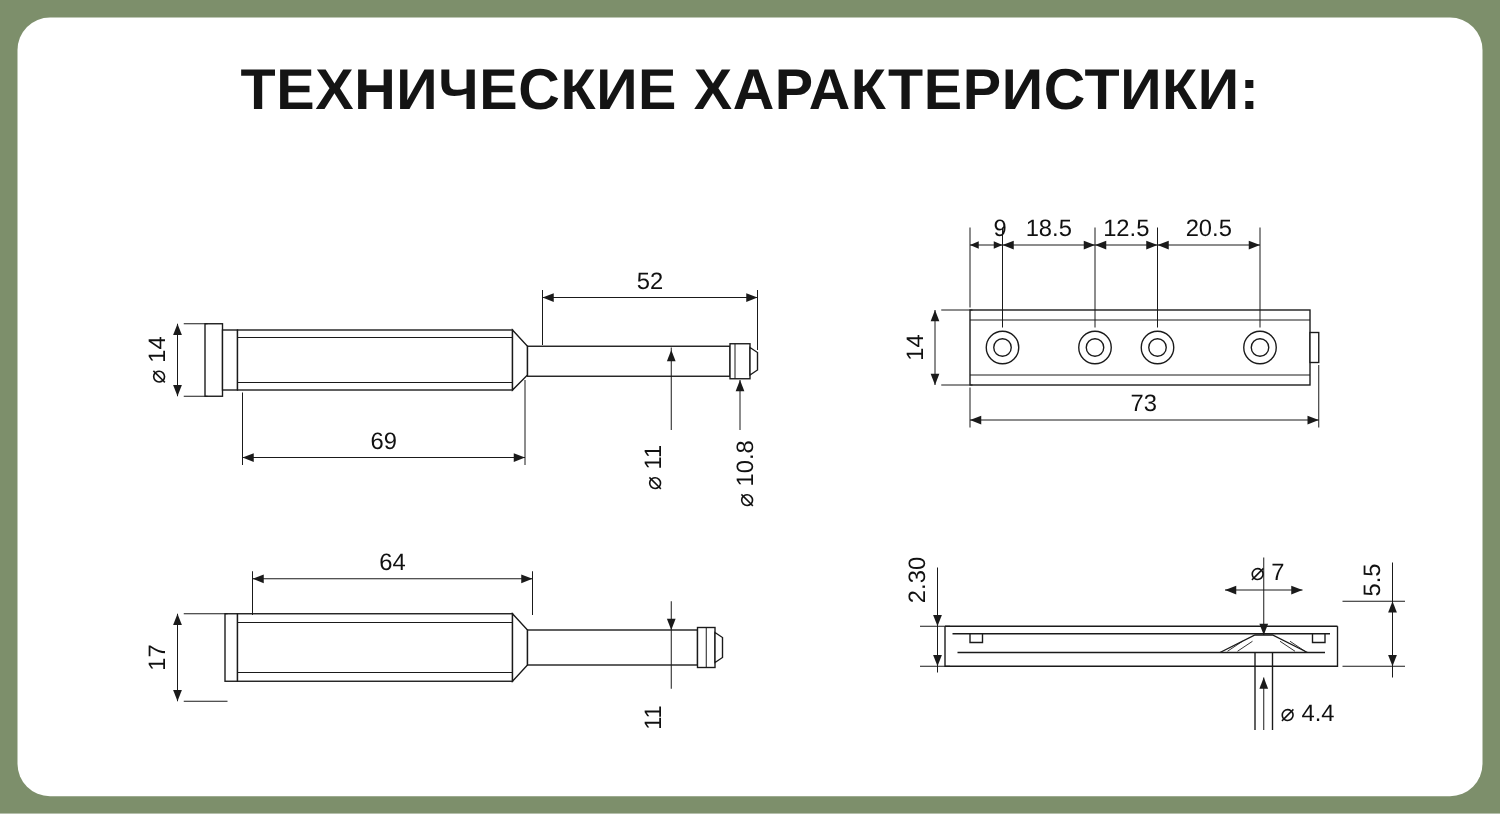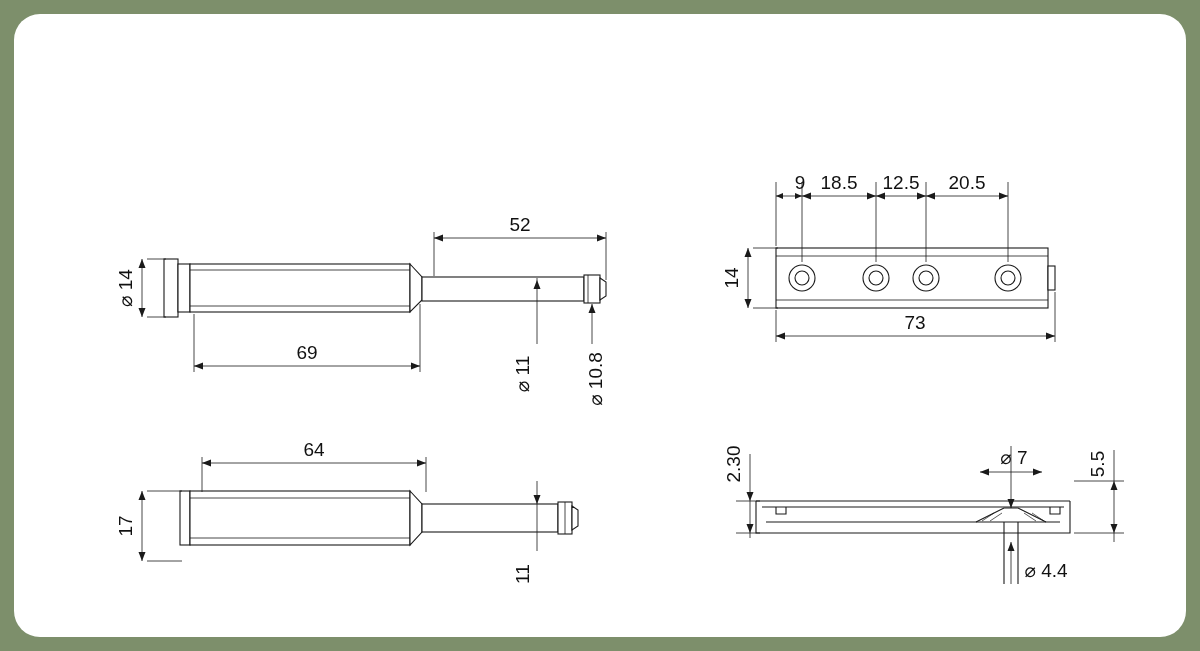--- a/index.html
+++ b/index.html
@@ -65,20 +65,21 @@
   }
   .dimc { text-anchor: middle; }
   .hatch { stroke: #1a1a1a; stroke-width: 0.7; }
 </style>
 </head>
 <body>
 
 <div id="page">
   <div id="canvas">
 
+    <div id="title">ТЕХНИЧЕСКИЕ ХАРАКТЕРИСТИКИ:</div>
 
     <svg class="drawing" width="1172" height="623" viewBox="0 0 1172 623">
 
       <g>
 
         <rect class="fillw" x="150" y="245" width="14" height="58"></rect>
         <rect class="fillw" x="164" y="250" width="12" height="48"></rect>
 
         <rect class="fillw" x="176" y="250" width="220" height="48"></rect>
         <line class="thin" x1="176" y1="256" x2="396" y2="256"></line>

